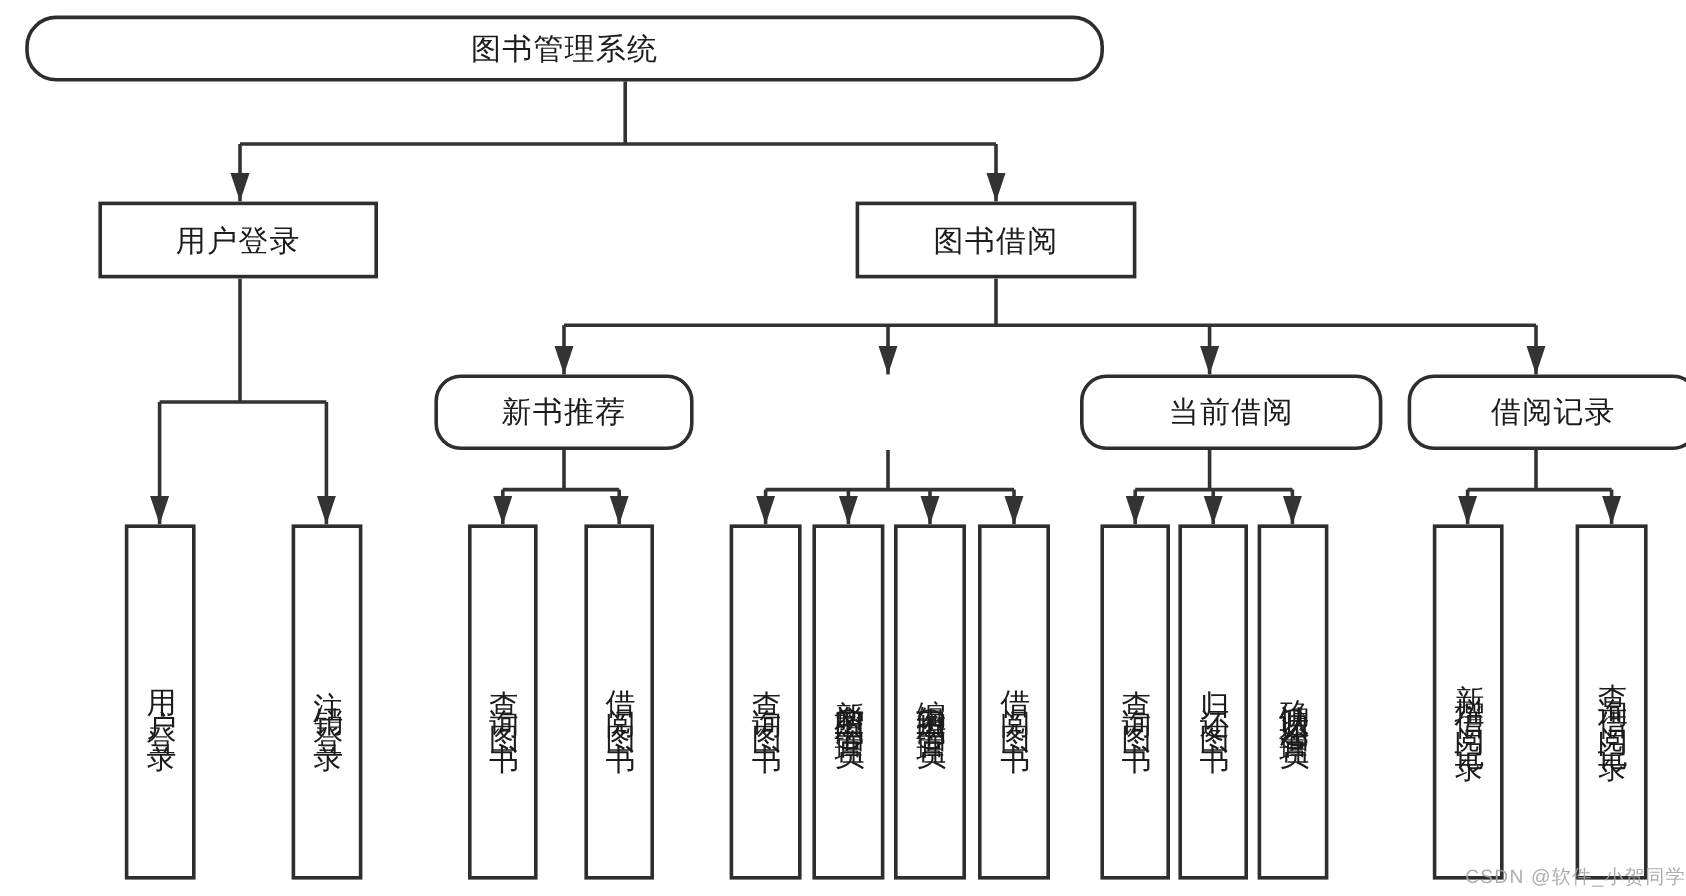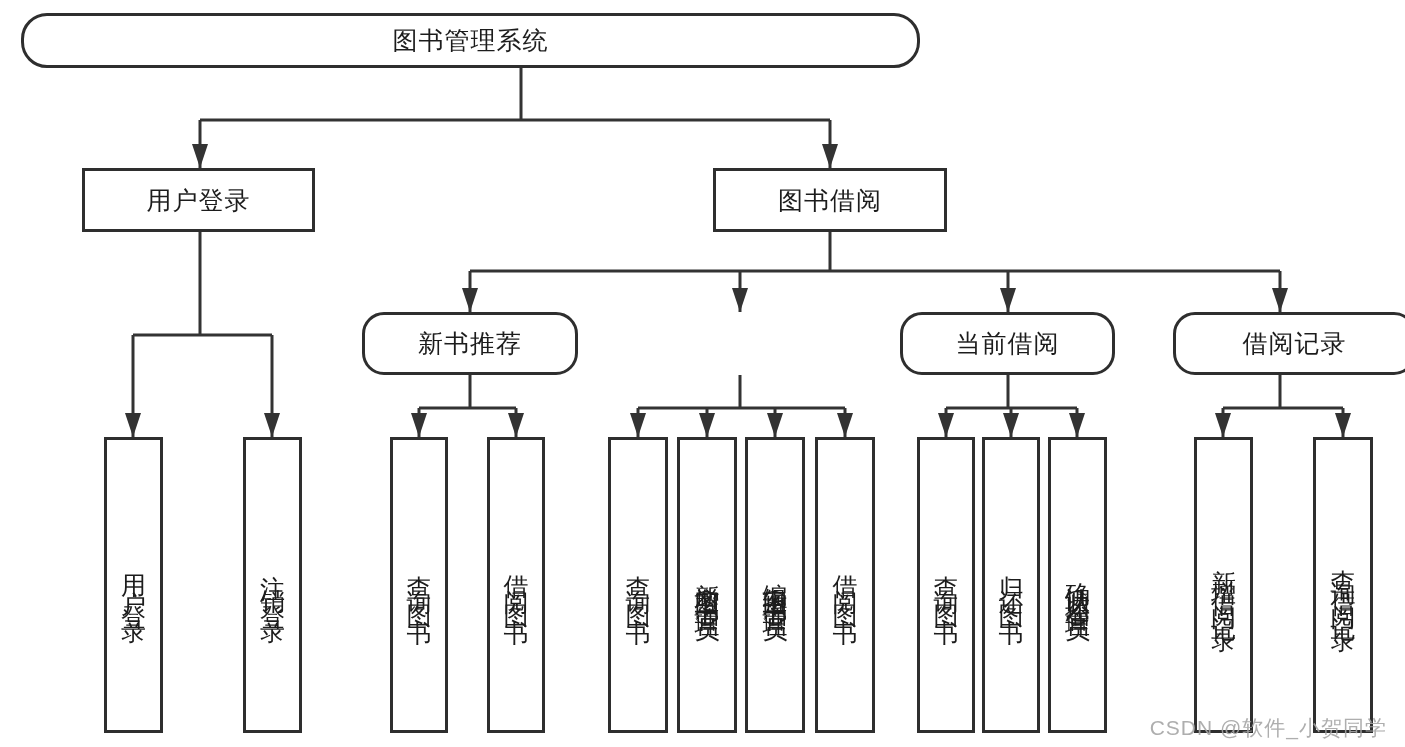--- a/index.html
+++ b/index.html
@@ -43,24 +43,24 @@
     writing-mode: vertical-rl;
     text-orientation: mixed;
     line-height: 1;
     display: inline-block;
   }
   .sp-wide  { letter-spacing: 15px; }
   .sp-mid   { letter-spacing: 12px; }
   .sp-tight { letter-spacing: 5px; }
   .watermark {
     position: absolute;
-    right: 18px;
+    right: 0;
     bottom: 5px;
     z-index: 3;
-    font-size: 21px;
+    font-size: 16px;
     color: rgba(165,165,165,0.9);
     letter-spacing: 1px;
     white-space: nowrap;
   }
 </style>
 </head>
 <body>
 
 <div class="stage">
 
@@ -99,21 +99,21 @@
     <line x1="1223" y1="408" x2="1223" y2="437" stroke="#333333" stroke-width="3" marker-end="url(#arw)"></line>
     <line x1="1343" y1="408" x2="1343" y2="437" stroke="#333333" stroke-width="3" marker-end="url(#arw)"></line>
   </svg>
 
   <div class="box root-box">图书管理系统</div>
 
   <div class="box lvl2" style="left:82px;width:233px">用户登录</div>
   <div class="box lvl2" style="left:713px;width:234px">图书借阅</div>
 
   <div class="box lvl3" style="left:362px;width:216px">新书推荐</div>
-  <div class="box lvl3" style="left:900px;width:215px">当前借阅</div>
+  <div class="box lvl3" style="left:900px;width:252px">当前借阅</div>
   <div class="box lvl3" style="left:1173px;width:243px">借阅记录</div>
 
   <div class="box leaf" style="left:104px;width:59px">
     <span class="v sp-wide">用户登录</span>
   </div>
   <div class="box leaf" style="left:243px;width:59px">
     <span class="v sp-wide">注销登录</span>
   </div>
 
   <div class="box leaf" style="left:390px;width:58px">

